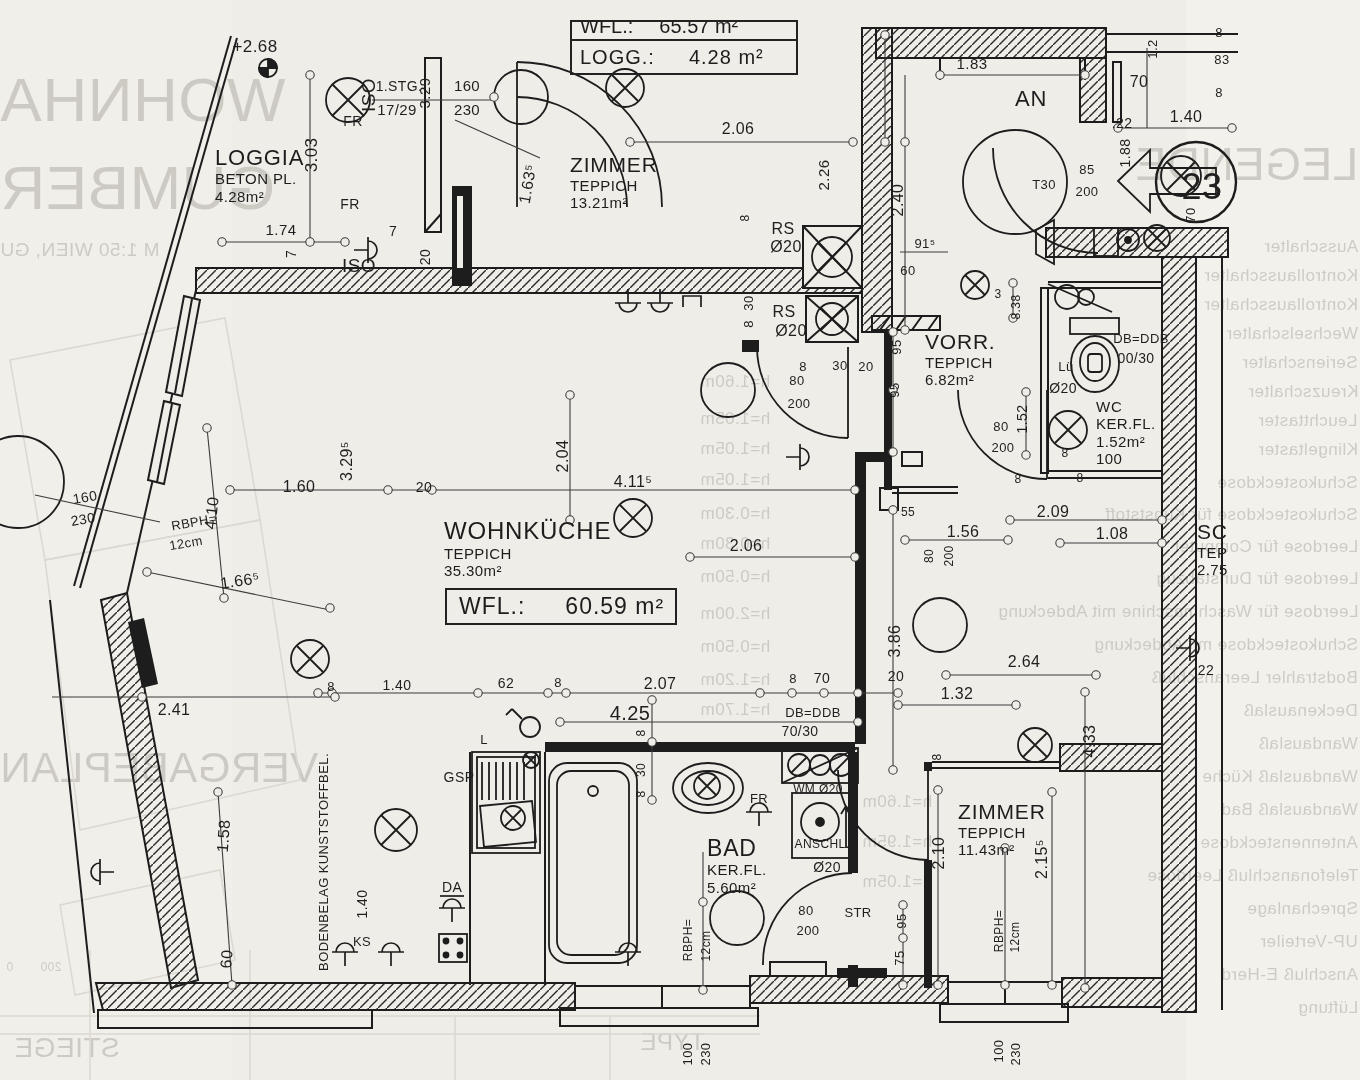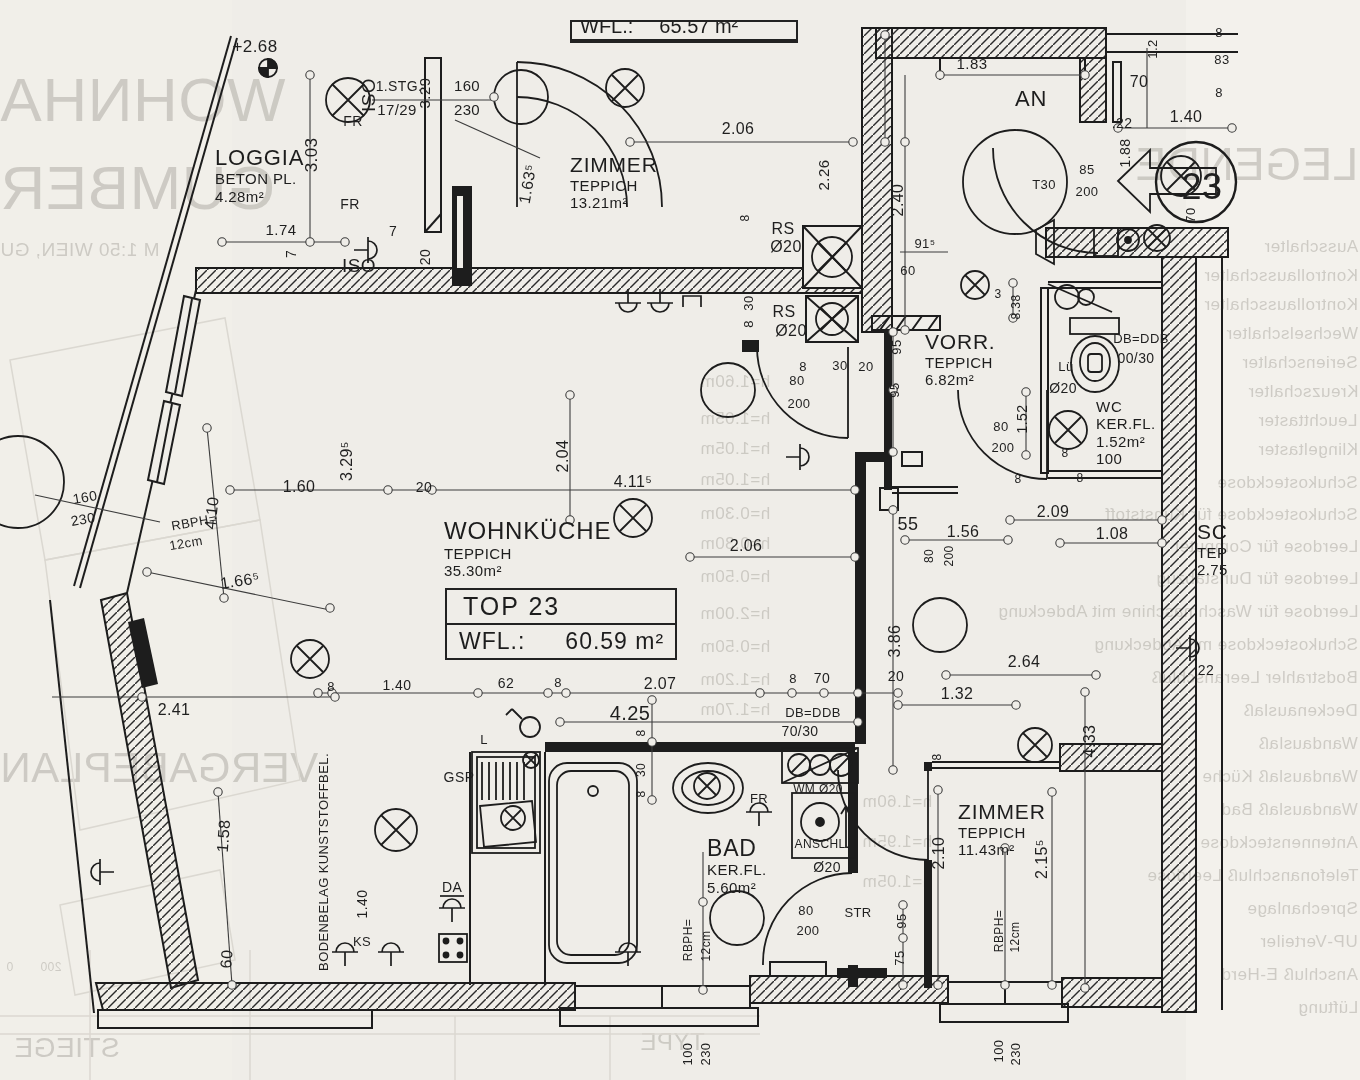--- a/index.html
+++ b/index.html
@@ -457,23 +457,26 @@
     </g>
   </svg>
 
   <div id="labels">
 
     <div class="pbox" id="logg-box">
       <div class="r1">
         <span>WFL.:</span>
         <span>65.57 m²</span>
       </div>
+      <div class="r2">
+        <span>LOGG.:</span>
+        <span>4.28 m²</span>
+      </div>
     </div>
     <div class="pbox" id="top-box">
-      <div class="r1">TOP 23</div>
       <div class="r2">
         <span>WFL.:</span>
         <span>60.59 m²</span>
       </div>
     </div>
 
     <div class="room" style="left:215px;top:145px">
       <div class="rname" style="font-size:22px">LOGGIA</div>
       <div class="rline">BETON PL.</div>
       <div class="rline">4.28m²</div>
@@ -575,21 +578,21 @@
         <div class="ann" style="left: 1141px; top: 338px; font-size: 13px; --r: 0deg;">DB=DDB</div>
         <div class="ann" style="left: 1136px; top: 358px; font-size: 14px; --r: 0deg;">00/30</div>
         <div class="ann" style="left: 1022px; top: 419px; font-size: 14px; --r: -90deg;">1.52</div>
         <div class="ann" style="left: 1001px; top: 426px; font-size: 13px; --r: 0deg;">80</div>
         <div class="ann" style="left: 1003px; top: 447px; font-size: 13px; --r: 0deg;">200</div>
         <div class="ann" style="left: 1065px; top: 453px; font-size: 12px; --r: 0deg;">8</div>
         <div class="ann" style="left: 1080px; top: 478px; font-size: 12px; --r: 0deg;">8</div>
         <div class="ann" style="left: 1018px; top: 479px; font-size: 12px; --r: 0deg;">8</div>
         <div class="ann" style="left: 1053px; top: 512px; font-size: 16px; --r: 0deg;">2.09</div>
         <div class="ann" style="left: 1112px; top: 534px; font-size: 16px; --r: 0deg;">1.08</div>
-        <div class="ann" style="left: 908px; top: 524px; font-size: 18px; --r: 0deg;">55</div>
+        <div class="ann" style="left: 908px; top: 512px; font-size: 12px; --r: 0deg;">55</div>
         <div class="ann" style="left: 963px; top: 532px; font-size: 16px; --r: 0deg;">1.56</div>
         <div class="ann" style="left: 929px; top: 556px; font-size: 12px; --r: -90deg;">80</div>
         <div class="ann" style="left: 949px; top: 556px; font-size: 12px; --r: -90deg;">200</div>
         <div class="ann" style="left: 895px; top: 641px; font-size: 16px; --r: -90deg;">3.86</div>
         <div class="ann" style="left: 896px; top: 676px; font-size: 14px; --r: 0deg;">20</div>
         <div class="ann" style="left: 1024px; top: 662px; font-size: 16px; --r: 0deg;">2.64</div>
         <div class="ann" style="left: 957px; top: 694px; font-size: 16px; --r: 0deg;">1.32</div>
         <div class="ann" style="left: 1090px; top: 741px; font-size: 16px; --r: -90deg;">4.33</div>
         <div class="ann" style="left: 1206px; top: 670px; font-size: 14px; --r: 0deg;">22</div>
         <div class="ann" style="left: 299px; top: 487px; font-size: 16px; --r: 0deg;">1.60</div>

